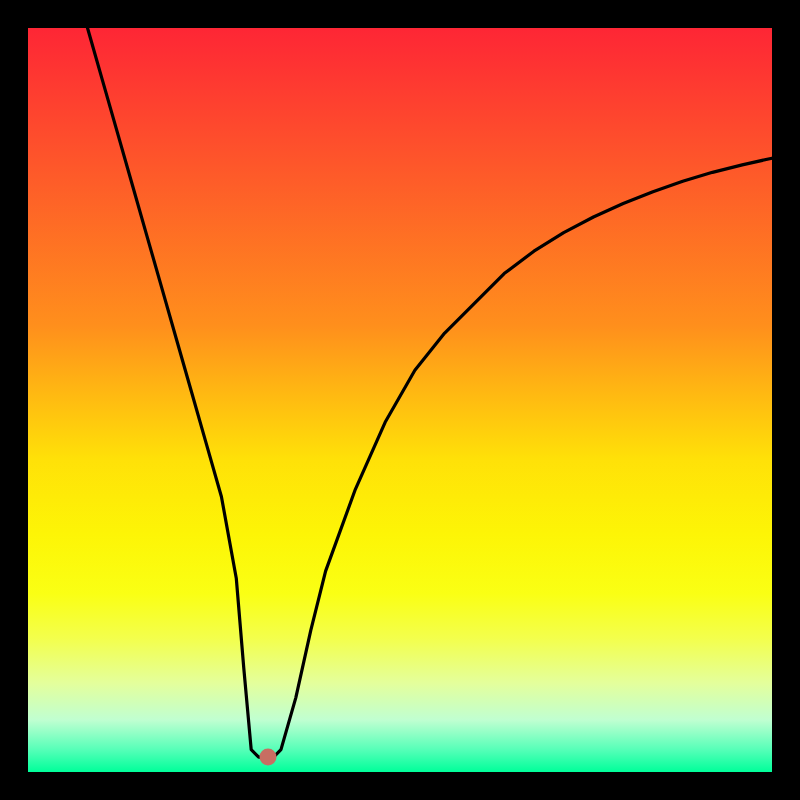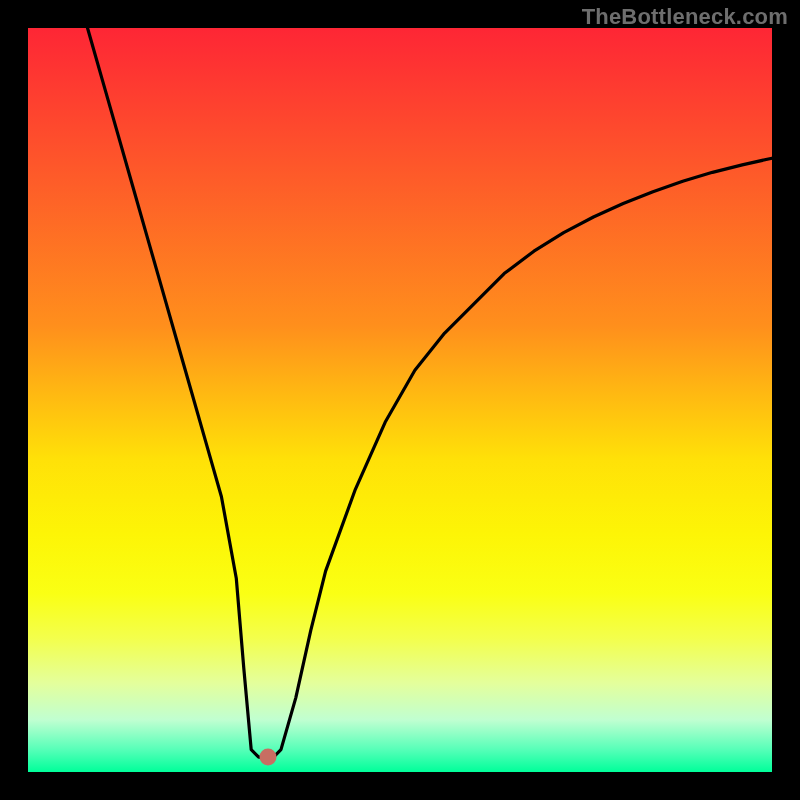--- a/index.html
+++ b/index.html
@@ -70,14 +70,13 @@
 
 <div class="frame">
   <div class="plot-area"></div>
 
   <svg class="curve" viewBox="0 0 744 744" preserveAspectRatio="none">
     <path id="curve-path" d="M59.52 0.00 L74.40 52.08 L89.28 104.16 L104.16 156.24 L119.04 208.32 L133.92 260.40 L148.80 312.48 L163.68 364.56 L178.56 416.64 L193.44 468.72 L208.32 550.56 L215.76 639.84 L223.20 721.68 L230.64 729.12 L238.08 729.12 L245.52 729.12 L252.96 721.68 L267.84 669.60 L282.72 602.64 L297.60 543.12 L327.36 461.28 L357.12 394.32 L386.88 342.24 L416.64 305.04 L446.40 275.28 L476.16 245.52 L505.92 223.20 L535.68 204.60 L565.44 188.98 L595.20 175.58 L624.96 163.68 L654.72 153.26 L684.48 144.34 L714.24 136.90 L744.00 130.20" fill="none" stroke="#000" stroke-width="3.2" stroke-linejoin="round" stroke-linecap="round"></path>
   </svg>
 
   <div class="dot" id="marker-dot" style="left: 267.568px; top: 757.12px;"></div>
 
-  <div class="watermark">TheBottleneck.com</div>
 </div>
 
 </body></html>

